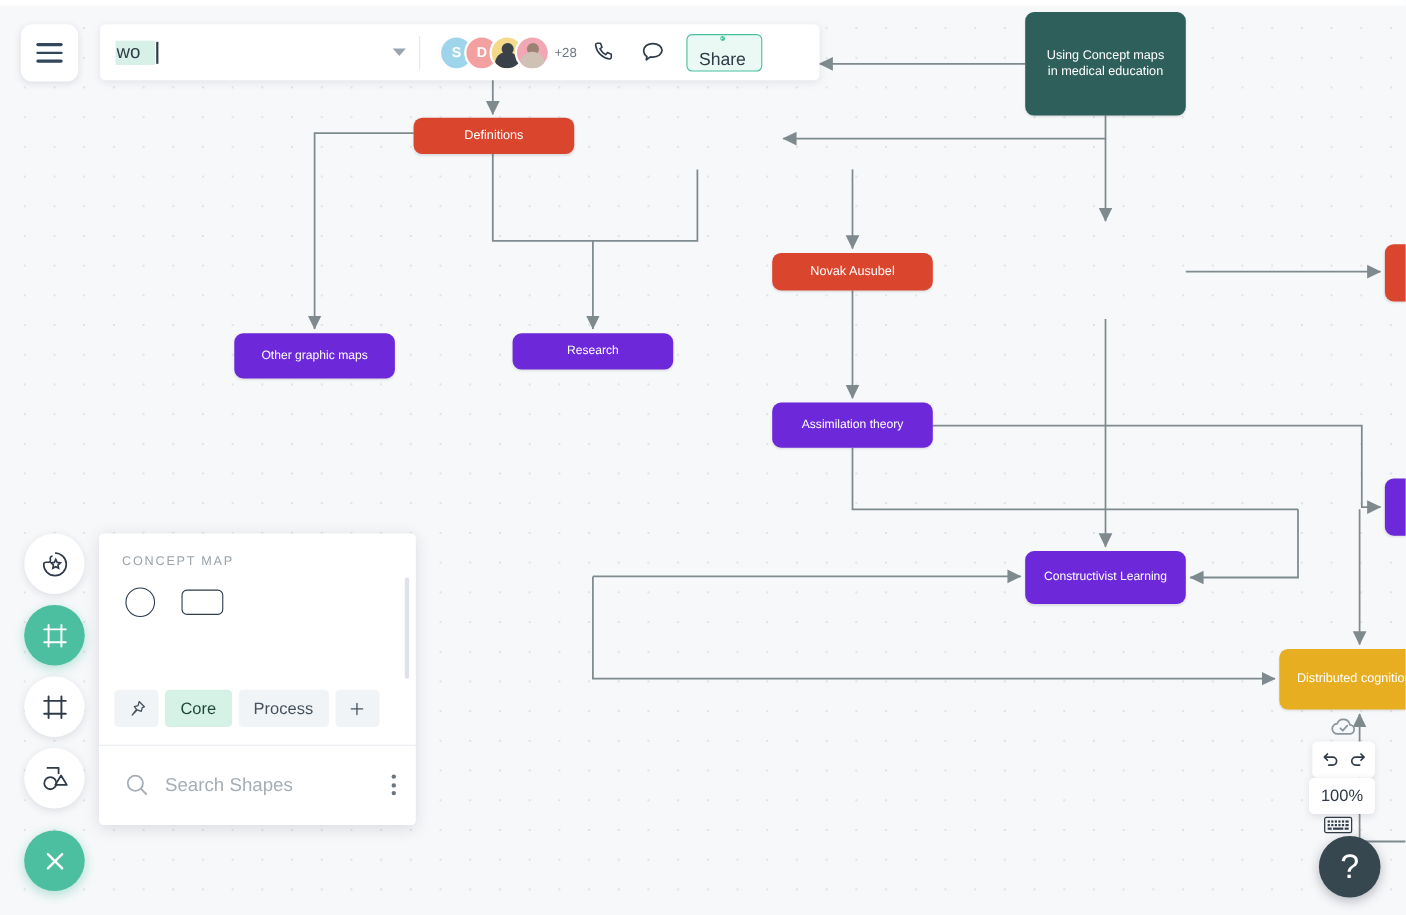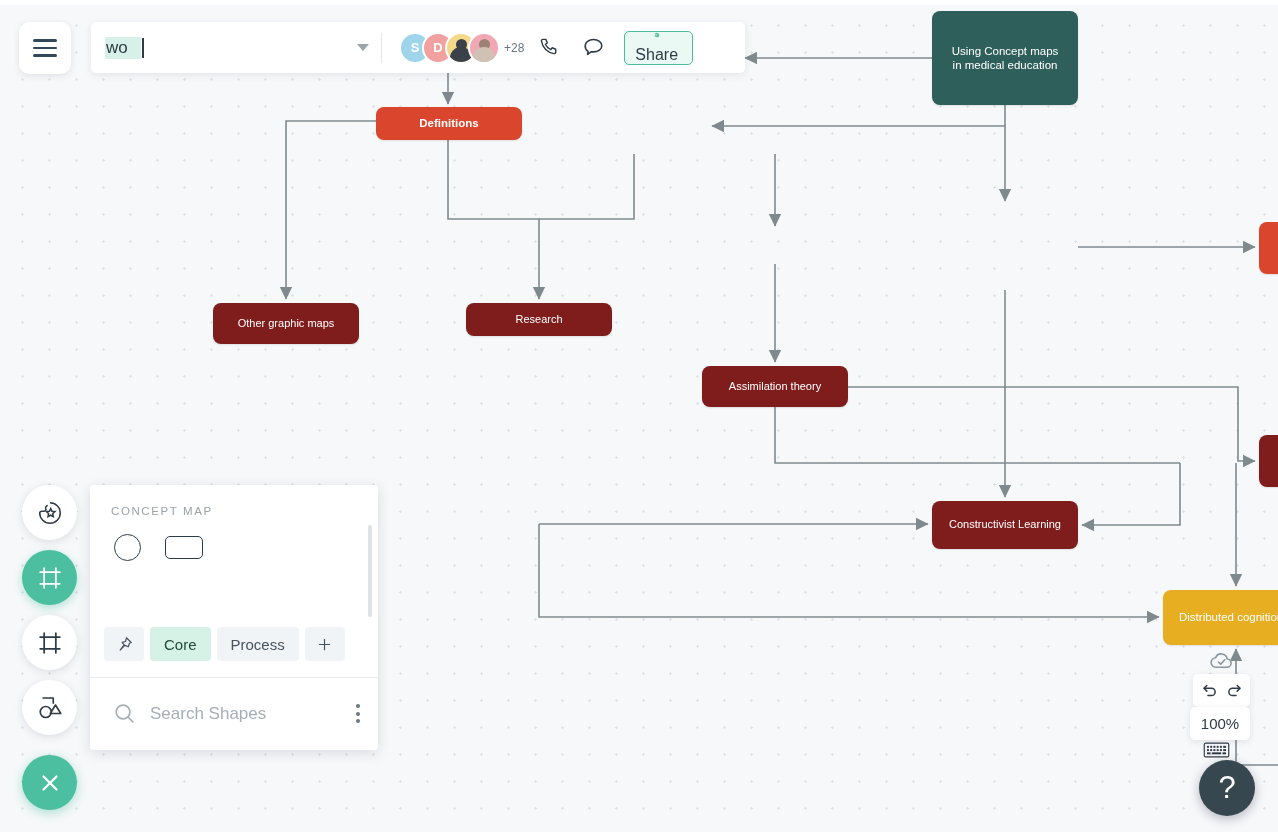--- a/index.html
+++ b/index.html
@@ -36,21 +36,21 @@
     display: flex; align-items: center; justify-content: center;
     text-align: center;
     color: #ffffff;
     line-height: 1.25;
     padding: 4px 8px;
     box-shadow: 0 1px 2px rgba(0,0,0,0.10);
     white-space: pre-line;
   }
   .node.root   { background: #2e5f5b; font-size: 11.5px; }
   .node.red    { background: #d9452d; font-size: 11.5px; }
-  .node.green  { background: #7f1d1d; font-size: 11px; }
+  .node.green  { background: #6d28d9; font-size: 11px; }
   .node.amber  { background: #e8ae21; font-size: 11.5px; }
   .node.clip   { justify-content: flex-start; padding-left: 16px; }
 
   svg.links { position: absolute; inset: 0; width: 1278px; height: 832px; pointer-events: none; }
 
   
   .menu-btn {
     position: absolute; left: 19px; top: 22px;
     width: 52px; height: 52px; border-radius: 10px;
     background: #ffffff;
@@ -231,23 +231,24 @@
         <path d="M1236,463 L1236,586" marker-end="url(#ah)"></path>
 
         <path d="M1236,790 L1236,649" marker-end="url(#ah)"></path>
 
         <path d="M1236,765 L1278,765"></path>
       </g>
     </svg>
 
     <div class="node root" style="left:932px;top:11px;width:146px;height:94px;">Using Concept maps
 in medical education</div>
-    <div class="node red" style="left:376px;top:107px;width:146px;height:33px;font-weight:bold;">Definitions</div>
+    <div class="node red" style="left:376px;top:107px;width:146px;height:33px;">Definitions</div>
     <div class="node green" style="left:213px;top:303px;width:146px;height:41px;">Other graphic maps</div>
     <div class="node green" style="left:466px;top:303px;width:146px;height:33px;">Research</div>
+    <div class="node red" style="left:702px;top:230px;width:146px;height:34px;">Novak Ausubel</div>
     <div class="node green" style="left:702px;top:366px;width:146px;height:41px;">Assimilation theory</div>
     <div class="node green" style="left:932px;top:501px;width:146px;height:48px;">Constructivist Learning</div>
     <div class="node amber clip" style="left:1163px;top:590px;width:146px;height:55px;">Distributed cognition</div>
     <div class="node red clip" style="left:1259px;top:222px;width:60px;height:52px;"></div>
     <div class="node green clip" style="left:1259px;top:435px;width:60px;height:52px;"></div>
   </div>
 
   <div class="menu-btn">
     <i></i>
     <i></i>

